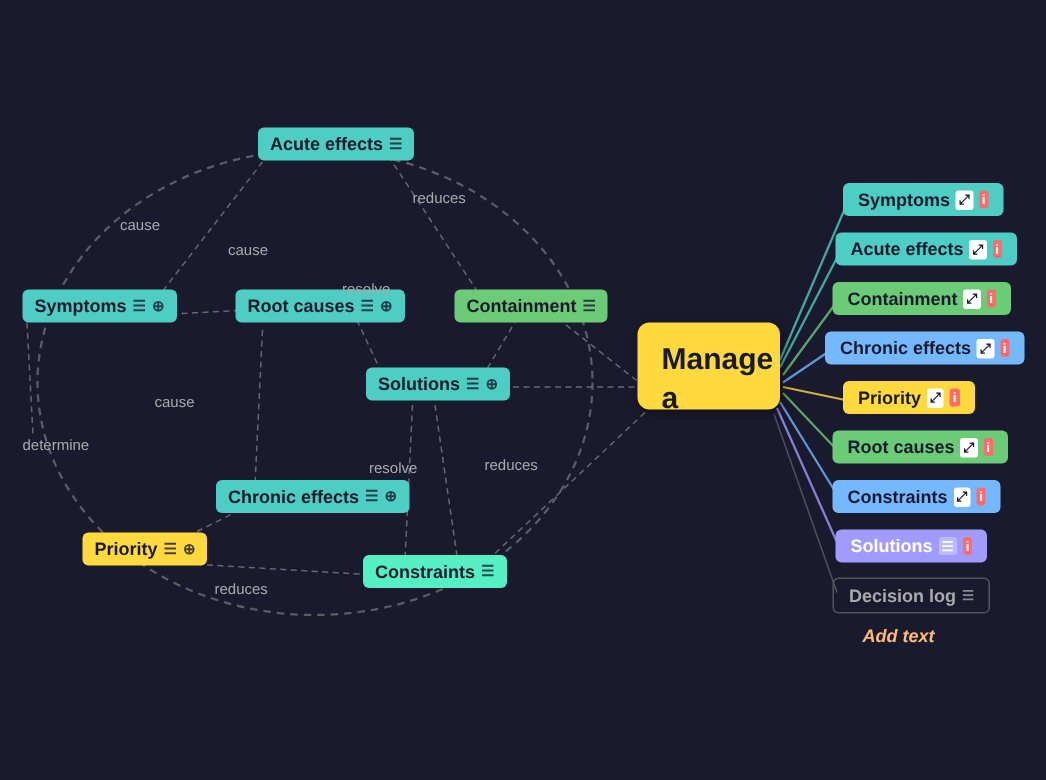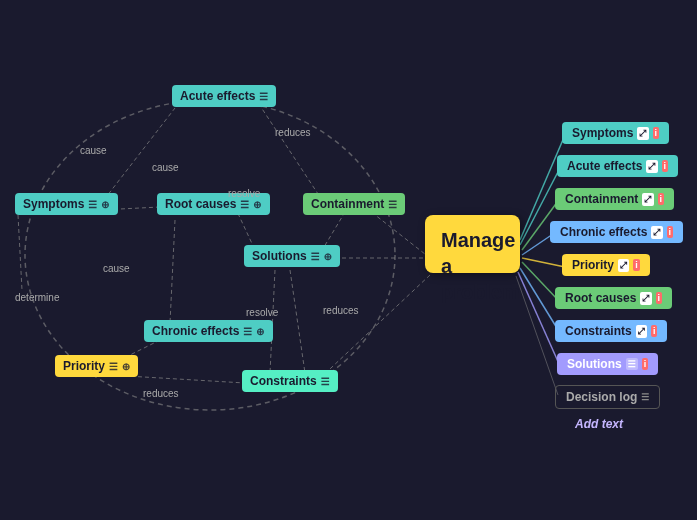--- a/index.html
+++ b/index.html
@@ -249,17 +249,17 @@
     <span>Solutions</span>
     <span style="font-size:9px; background:rgba(255,255,255,0.3); border-radius:2px; padding:1px 2px;">☰</span>
     <span style="font-size:9px; background:#ff6b6b; border-radius:2px; padding:1px 2px; color:white;">i</span>
   </div>
 
   <div class="right-node" style="left: 555px; top: 385px; background: transparent; color: #aaa; border: 1px solid #555; border-radius:4px;justify-content:space-between;">
     <span>Decision log</span>
     <span style="font-size:9px; color:#888;">☰</span>
   </div>
 
-  <div class="right-node" style="left: 565px; top: 413px; background: transparent; color: #c4b5fd; font-style: italic;">
+  <div class="right-node" style="left: 565px; top: 413px; background: transparent; color: #fdba74; font-style: italic;">
     <span>Add text</span>
   </div>
 
 </div>
 
 </body></html>

